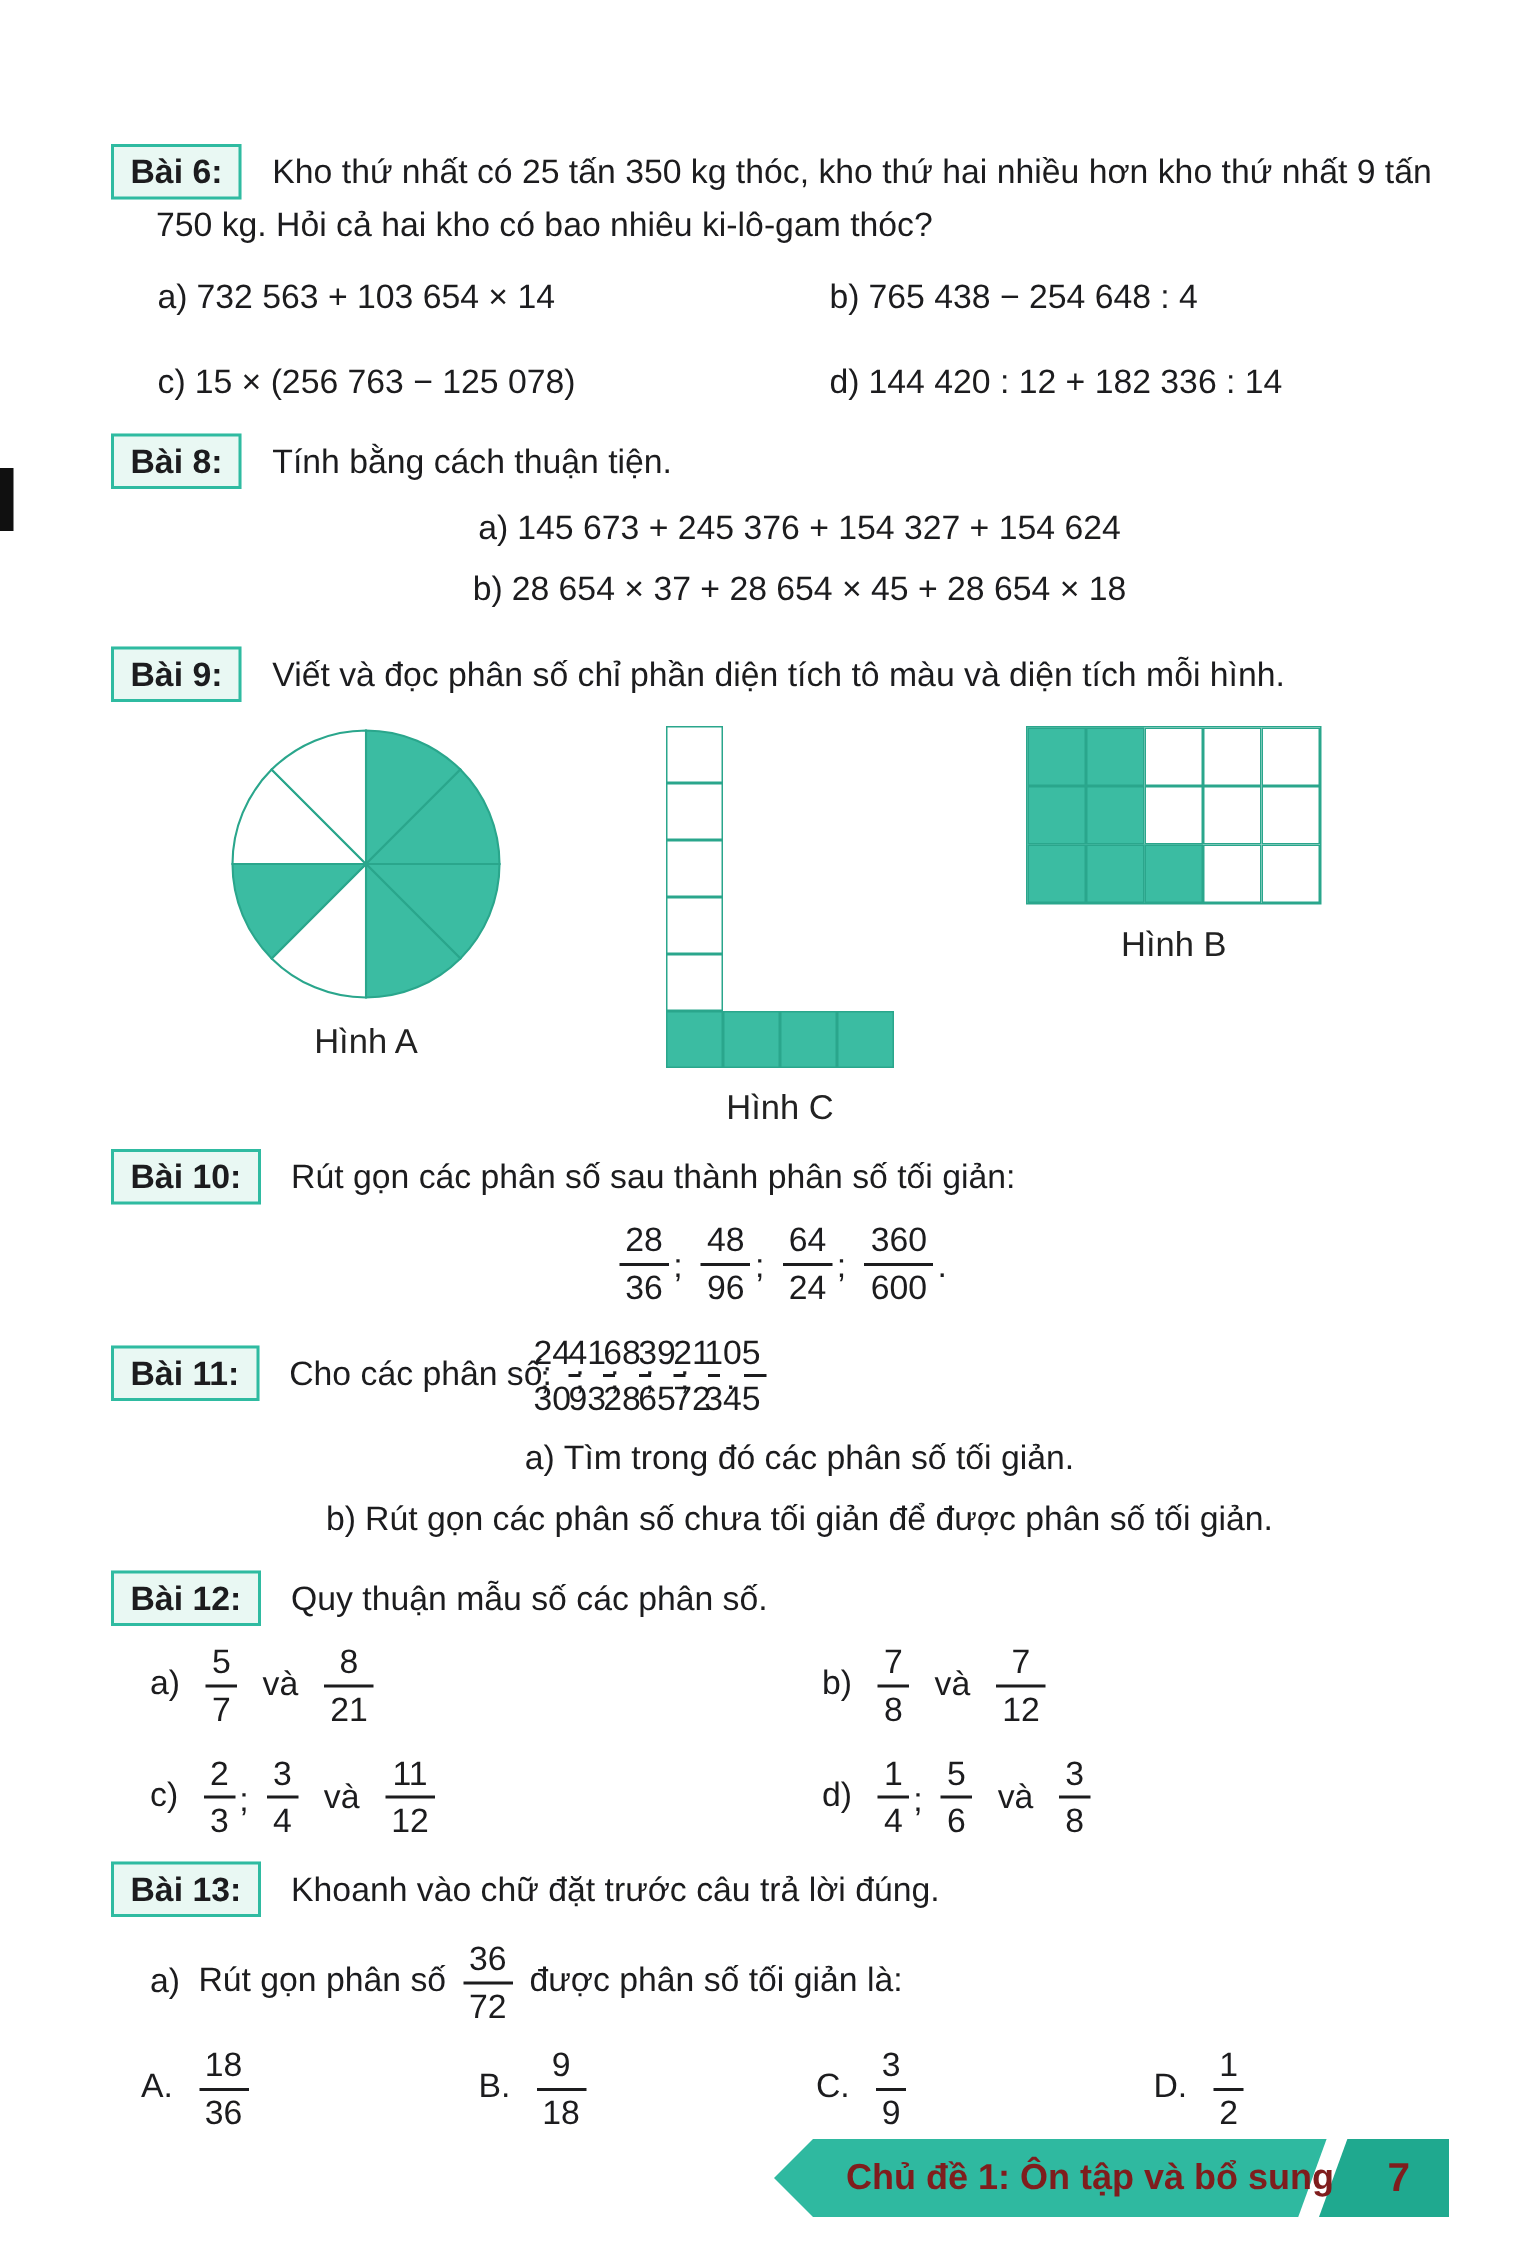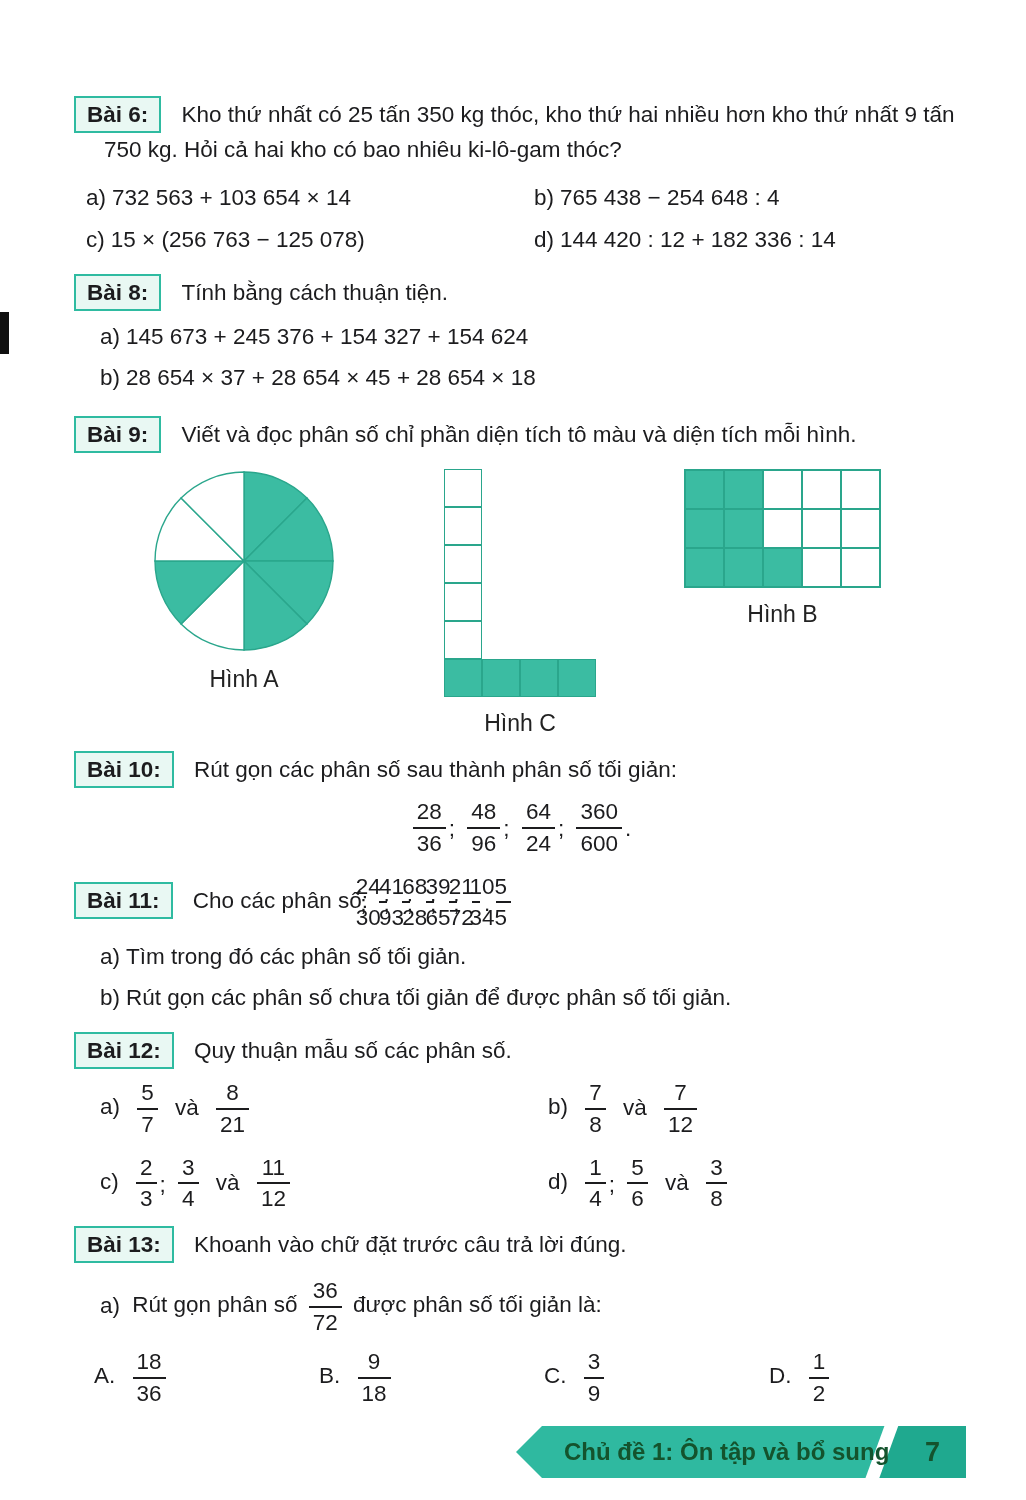--- a/index.html
+++ b/index.html
@@ -33,25 +33,25 @@
   .exercise { margin-bottom:20px; }
   .ex-6 { margin-bottom:16px; }
   .ex-8 { margin-bottom:24px; }
   .ex-9 { margin-bottom:14px; }
   .ex-10 { margin-bottom:16px; }
   .ex-12 { margin-bottom:14px; }
 
   .expr-grid {
     display:grid;
     grid-template-columns:448px auto;
-    row-gap:13px;
-    margin:12px 0 0 12px;
+    row-gap:28px;
+    margin:12px 0 0 31px;
     line-height:1.3;
   }
-  .list-plain { margin:10px 0 0 26px; line-height:1.3; }
+  .list-plain { margin:10px 0 0 26px; line-height:1.3;text-align:center; }
   .list-plain .row { margin-top:11px; }
   .item-label { margin-right:6px; }
 
   
   .figures { display:flex; margin:16px 0 4px; }
   .fig { display:flex; flex-direction:column; align-items:center; }
   .fig-a { margin-left:78px; }
   .fig-b { margin-left:88px; }
   .fig-c { margin-left:108px; }
   .fig figcaption { margin-top:13px; font-size:23px; color:#222; }
@@ -92,21 +92,21 @@
 
   
   .footer {
     position:absolute;
     bottom:22px;
     right:60px;
     width:450px;
     height:52px;
     background:var(--footer-bg, #2FB9A0);
     clip-path:polygon(0 50%, 26px 0, 100% 0, 100% 100%, 26px 100%);
-    color:#14532d;
+    color:#7f1d1d;
   }
   .footer-dark {
     position:absolute; right:-14px; top:0; bottom:0; width:96px;
     background:var(--footer-page-bg, #21AD93);
     transform:skewX(-20deg);
   }
   .footer-slash {
     position:absolute; right:78px; top:-10px; width:13px; height:74px;
     background:#ffffff; transform:rotate(20deg);
   }

